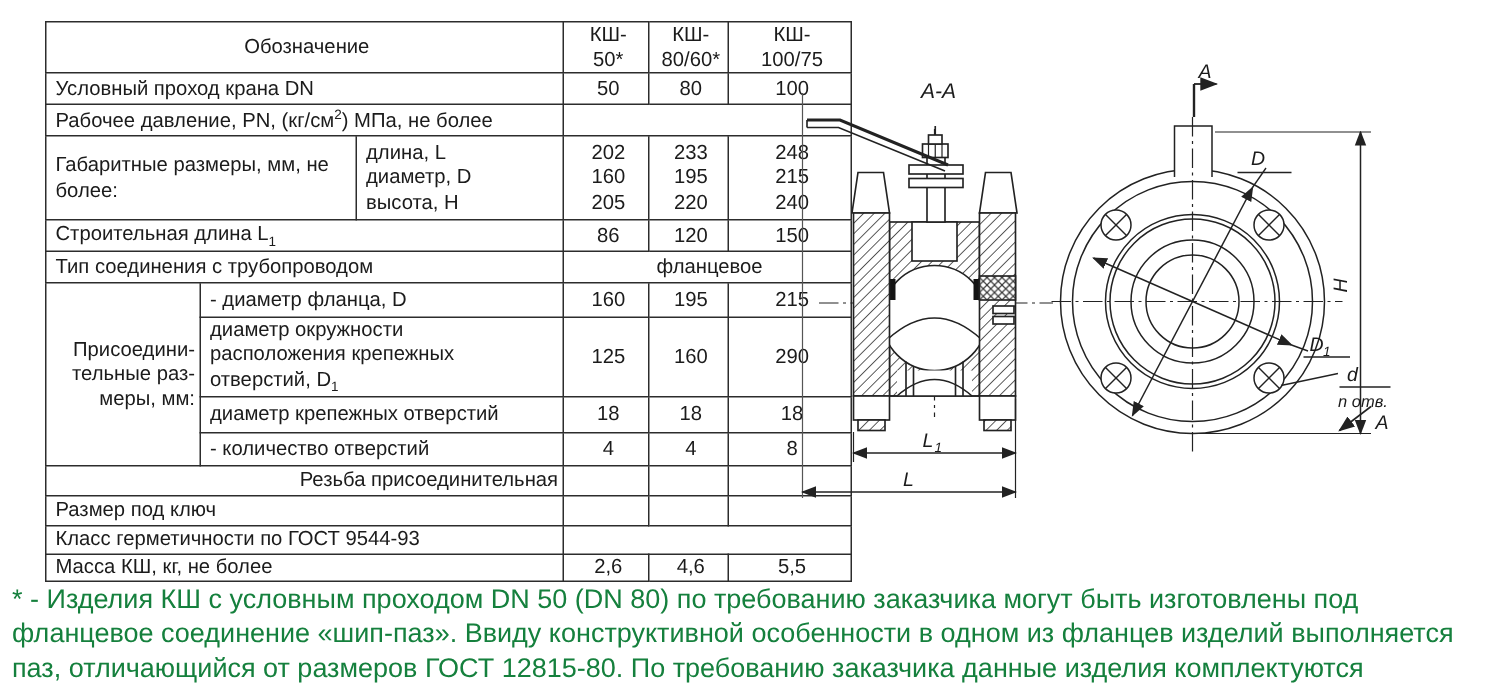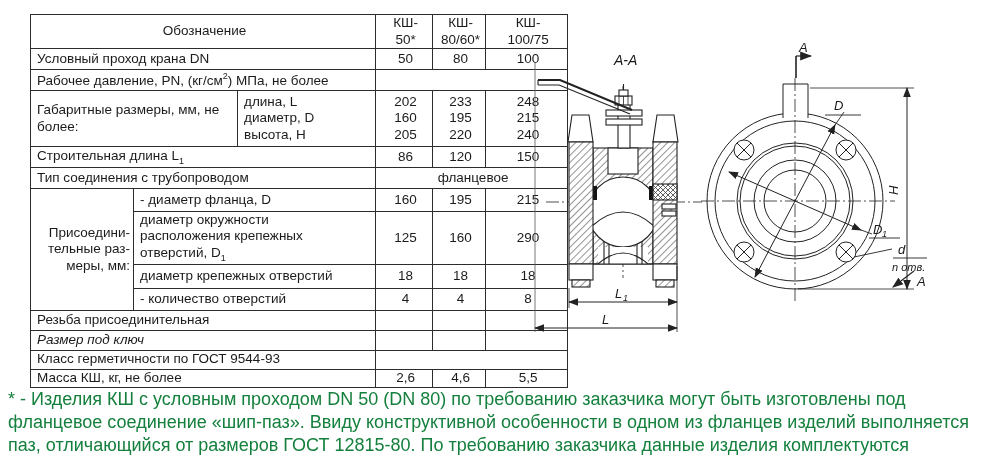--- a/index.html
+++ b/index.html
@@ -8,21 +8,21 @@
   table.spec{position:absolute;left:30px;top:14px;width:537px;border-collapse:collapse;table-layout:fixed;border-radius:22px;}
   table.spec td{border:1.5px solid #2c2c2c;padding:0 3px 0 6px;font-size:13.5px;line-height:1.22;
                 color:#1b1b1b;vertical-align:middle;overflow:hidden;}
   td.hdr{text-align:center;padding:0 1px;font-size:14px;line-height:1.15;}
   td.big{font-size:15px;}
   td.val{text-align:center;font-size:15px;padding:0 1px;}
   td.grp{vertical-align:middle;text-align:right;}
   sub{font-size:9px;} sup{font-size:9px;}
   tr.rh{height:34px;} tr.r1{height:21px;padding-left:40px;} tr.r2{height:21px;} tr.r3{height:56px;}
   tr.r4{height:21px;} tr.r5{height:21px;} tr.r6{height:23px;} tr.r7{height:46px;}
-  tr.r8{height:24px;} tr.r9{height:22px;margin-left:37px;} tr.r10{height:20px;} tr.r11{height:20px;font-style:italic;}
+  tr.r8{height:24px;} tr.r9{height:22px;margin-left:37px;} tr.r10{height:20px;text-align:right;} tr.r11{height:20px;}
   tr.r12{height:19px;} tr.r13{height:18px;}
   .footnote{position:absolute;left:8px;top:388px;width:988px;font-size:18px;line-height:1.28;color:#15803d;}
   .drawing-wrap{position:absolute;left:528px;top:26px;width:440px;height:330px;}
   .caption{position:absolute;left:638px;top:350px;width:230px;text-align:center;font-size:21px;color:#141414;}
   svg text{font-family:"Liberation Sans",sans-serif;}
   .lbl{font-style:italic;font-size:13px;fill:#1b1b1b;}
   .lbl-s{font-style:italic;font-size:9px;fill:#1b1b1b;}
   .lbl-m{font-style:italic;font-size:11px;fill:#1b1b1b;}
 </style>
 </head>

